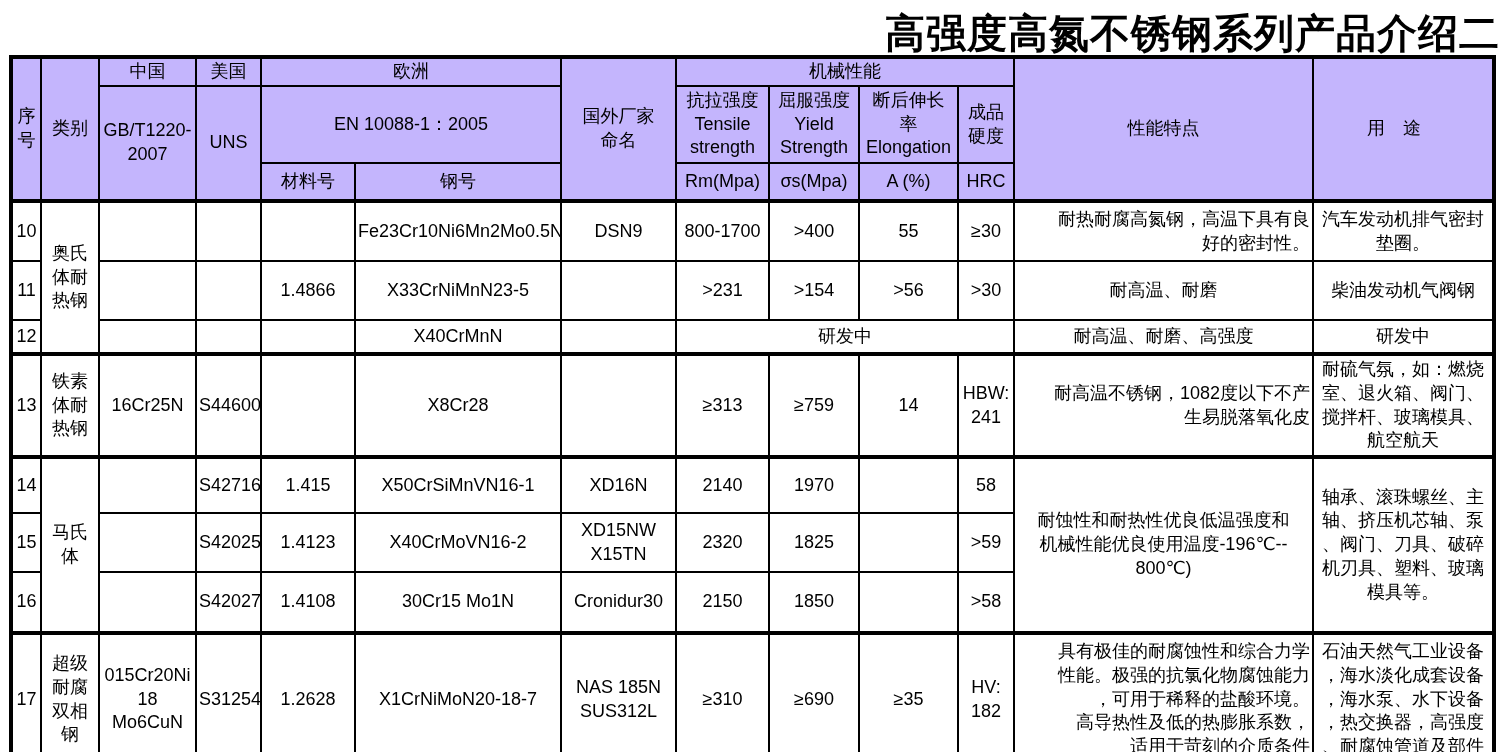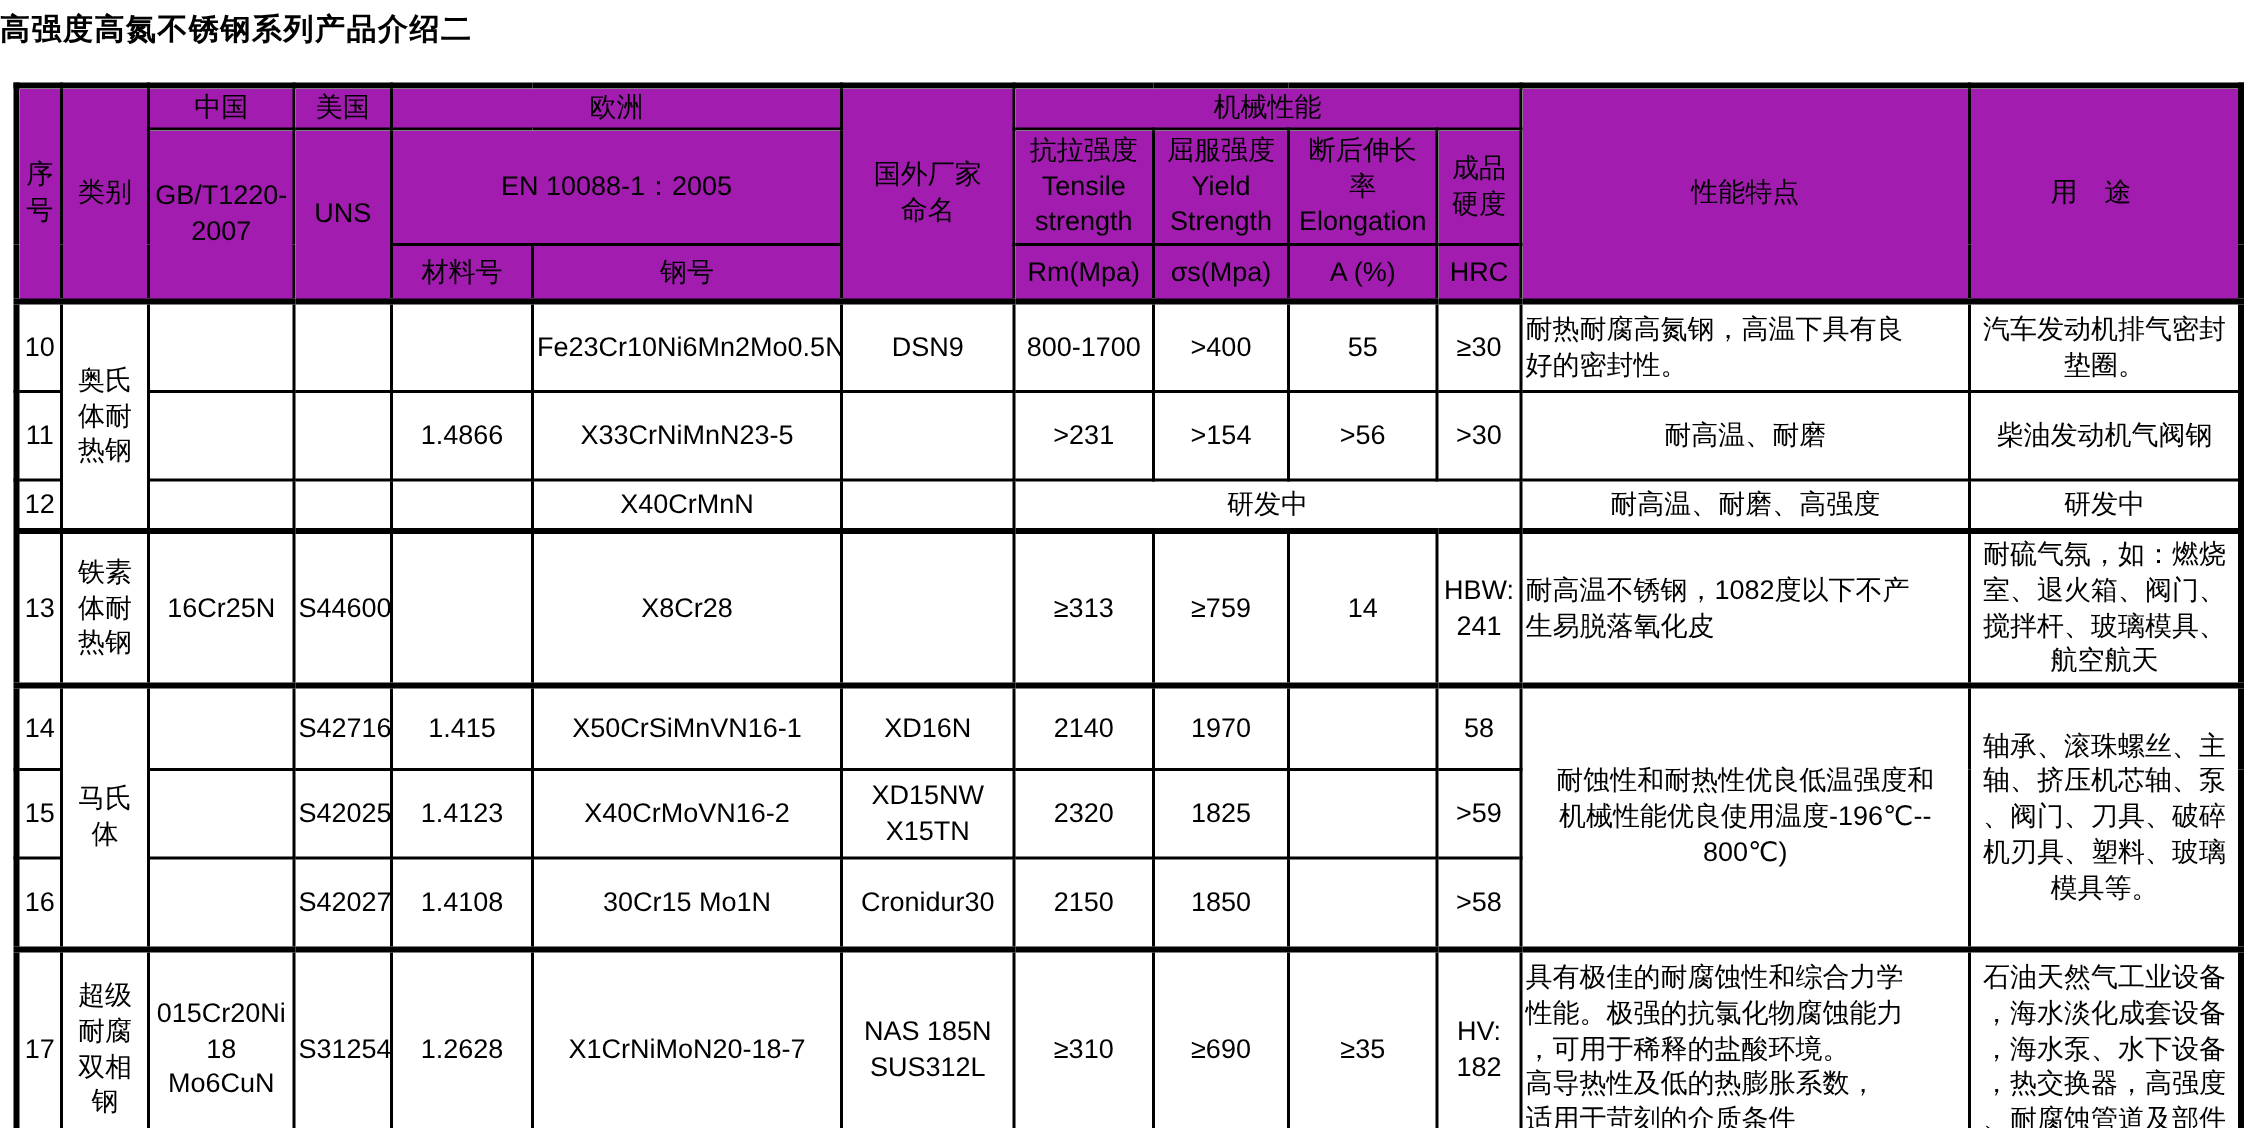--- a/index.html
+++ b/index.html
@@ -4,40 +4,40 @@
 <style>
   * { box-sizing: border-box; margin: 0; padding: 0; }
   html, body { background: #ffffff; }
   body {
     width: 1500px; height: 752px; position: relative; overflow: hidden;
     font-family: "Liberation Sans", "DejaVu Sans", sans-serif;
     color: #000000;
   }
   .page-title {
     position: absolute; top: 6px; left: 0; width: 100%;
-    text-align: left; font-size: 20px; font-weight: 600;
+    text-align: right; font-size: 40px; font-weight: 600;
     letter-spacing: 1px;
   }
   table.spec {
     position: absolute; left: 9px; top: 55px;
     width: 1483px; table-layout: fixed;
     border-collapse: collapse;
     border: 4px solid #000;
   }
   .spec th, .spec td {
     border: 2px solid #000;
     text-align: center; vertical-align: middle;
     font-size: 18px; font-weight: 400; line-height: 1.32;
     white-space: pre-line;
     padding: 1px 2px;
     overflow: hidden;
   }
-  .spec thead th { background: #a21caf; }
+  .spec thead th { background: #c4b5fd; }
   .spec tr.thick-top > th, .spec tr.thick-top > td { border-top-width: 4px; }
-  .spec td.left { text-align: left; }
+  .spec td.left { text-align: right; }
   .spec th.spaced { letter-spacing: 18px; }
 </style>
 </head>
 <body>
 
 <div class="page-title">高强度高氮不锈钢系列产品介绍二</div>
 
 <table class="spec">
   <colgroup>
     <col style="width:30px">

